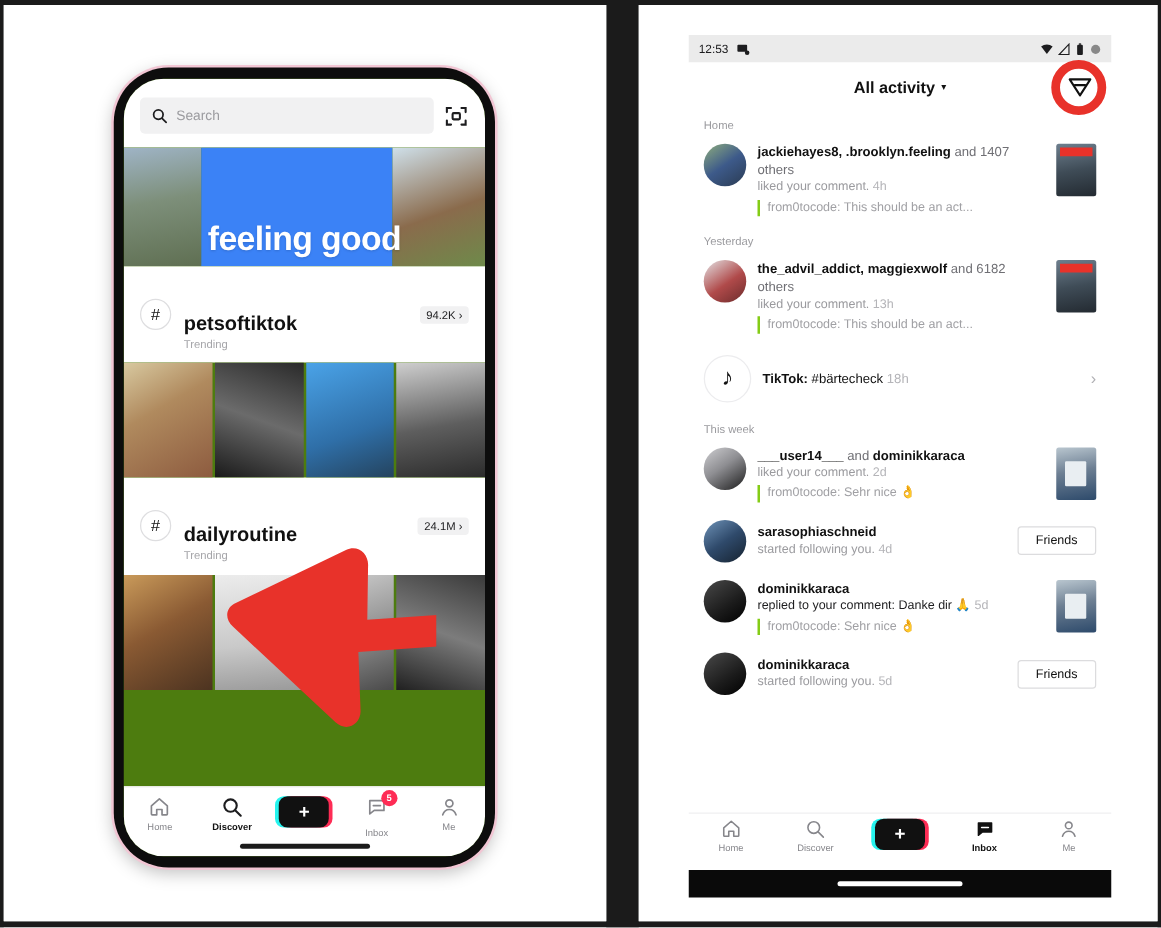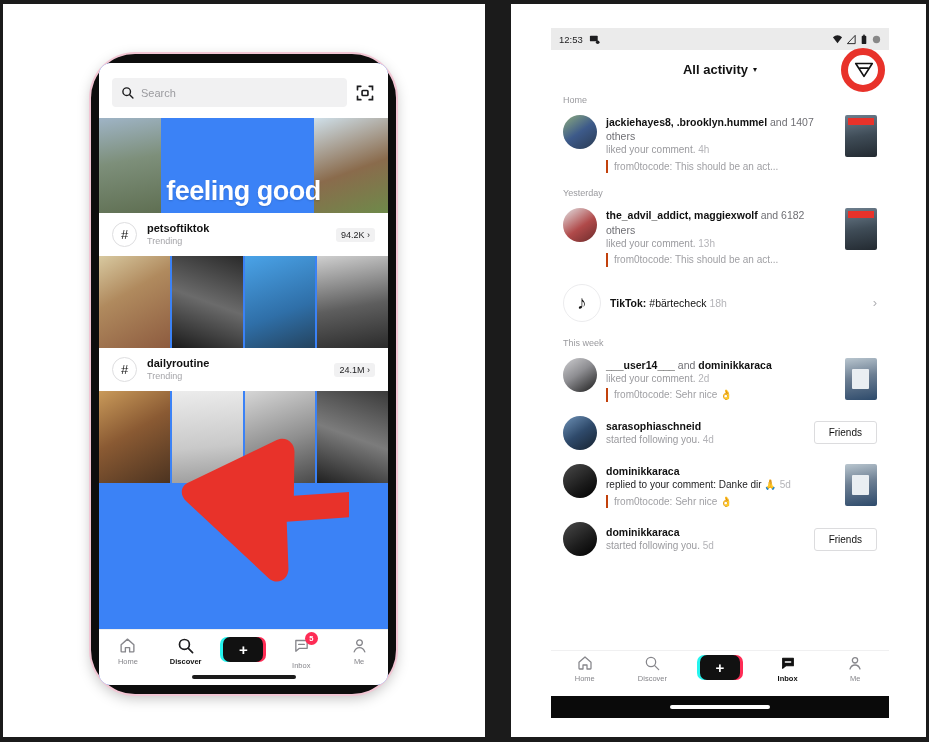--- a/index.html
+++ b/index.html
@@ -22,21 +22,21 @@
   .panel-left { position:absolute; left:3px; top:4px; width:482px; height:733px; background:#ffffff; }
 
   .phone {
     position:absolute; left:88px; top:50px; width:305px; height:640px;
     background:#0d0d0d; border-radius:44px;
     box-shadow: 0 0 0 2px #f2c6d4, 0 4px 14px rgba(0,0,0,.25);
     padding:9px 8px 9px 8px;
   }
   .phone-screen {
     position:relative; width:100%; height:100%;
-    background:#3b82f6; border-radius:12px; overflow:hidden;
+    background:#4d7c0f; border-radius:32px; overflow:hidden;
   }
 
   
   .search-row { display:flex; align-items:center; gap:8px; padding:15px 13px 11px 13px; background:#fff; }
   .search-box {
     flex:1; height:29px; background:#f1f1f2; border-radius:4px;
     display:flex; align-items:center; gap:7px; padding:0 9px;
   }
   .search-box .ph { color:#9b9b9f; font-size:11px; }
   .scan-ico { width:20px; height:20px; flex:0 0 auto; }
@@ -55,21 +55,21 @@
   }
 
   
   .tag-row { display:flex; align-items:center; gap:10px; padding:9px 13px; background:#fff; }
   .tag-circle {
     width:25px; height:25px; border-radius:50%; border:1px solid #dedee0;
     display:flex; align-items:center; justify-content:center;
     font-size:13px; color:#111; flex:0 0 auto;
   }
   .tag-meta { flex:1; line-height:1.25; }
-  .tag-name { font-size:11px; font-weight:bold; color:#111; }
+  .tag-name { font-size:16px; font-weight:bold; color:#111;margin-top:28px; }
   .tag-sub { font-size:9px; color:#a5a5a9; }
   .tag-count {
     background:#f1f1f2; border-radius:3px; padding:2px 5px;
     font-size:9px; font-weight:normal; color:#1d1d1f; white-space:nowrap;
   }
 
   
   .media-row { display:flex; gap:2px; height:92px; padding:0 0 0 0; overflow:hidden; }
   .media-row .cell { flex:1 1 0; height:100%; }
   .mA { background:linear-gradient(150deg,#d8c9a0 0%,#b08a5e 40%,#8d5b3f 100%); }
@@ -148,21 +148,21 @@
   .av5 { background:linear-gradient(145deg,#6f93b8 0%,#2f4a6b 50%,#16222f 100%); }
   .av6 { background:linear-gradient(145deg,#4a4a4a 0%,#1b1b1b 60%,#000 100%); }
   .n-body { flex:1; min-width:0; line-height:1.35; }
   .n-main { font-size:10.5px; color:#111; }
   .n-main b { font-weight:bold; }
   .n-main .plain { color:#6f6f74; font-weight:normal; }
   .n-sub { font-size:10px; color:#9a9a9e; }
   .n-sub .tm { color:#b4b4b8; }
   .n-quote {
     font-size:10px; color:#a0a0a4; margin-top:3px;
-    border-left:2px solid #c2410c; padding-left:6px;
+    border-left:2px solid #84cc16; padding-left:6px;
   }
   .thumb {
     width:32px; height:42px; flex:0 0 auto; border-radius:2px;
     background:linear-gradient(170deg,#6e7f8e 0%,#3f4c57 50%,#232a31 100%);
     position:relative; overflow:hidden;
   }
   .thumb.red:before {
     content:""; position:absolute; left:3px; top:3px; right:3px; height:7px; background:#e8322a;
   }
   .thumb.book { background:linear-gradient(170deg,#b9c6cf 0%,#6d7f93 45%,#2d4a6b 100%); }
@@ -351,21 +351,21 @@
           <line x1="7.5" y1="11" x2="16.5" y2="11" stroke-linecap="round"></line>
         </svg>
         <div class="red-circle"></div>
       </div>
 
       <div class="sec-head">Home</div>
       <div class="notif">
         <div class="av av1"></div>
         <div class="n-body">
           <div class="n-main">
-            <b>jackiehayes8, .brooklyn.hummel</b><span class="plain"> and 1407 others</span>
+            <b>jackiehayes8, .brooklyn.feeling</b><span class="plain"> and 1407 others</span>
           </div>
           <div class="n-sub">
             <span>liked your comment.</span>
             <span class="tm">4h</span>
           </div>
           <div class="n-quote">from0tocode: This should be an act...</div>
         </div>
         <div class="thumb red"></div>
       </div>
 

